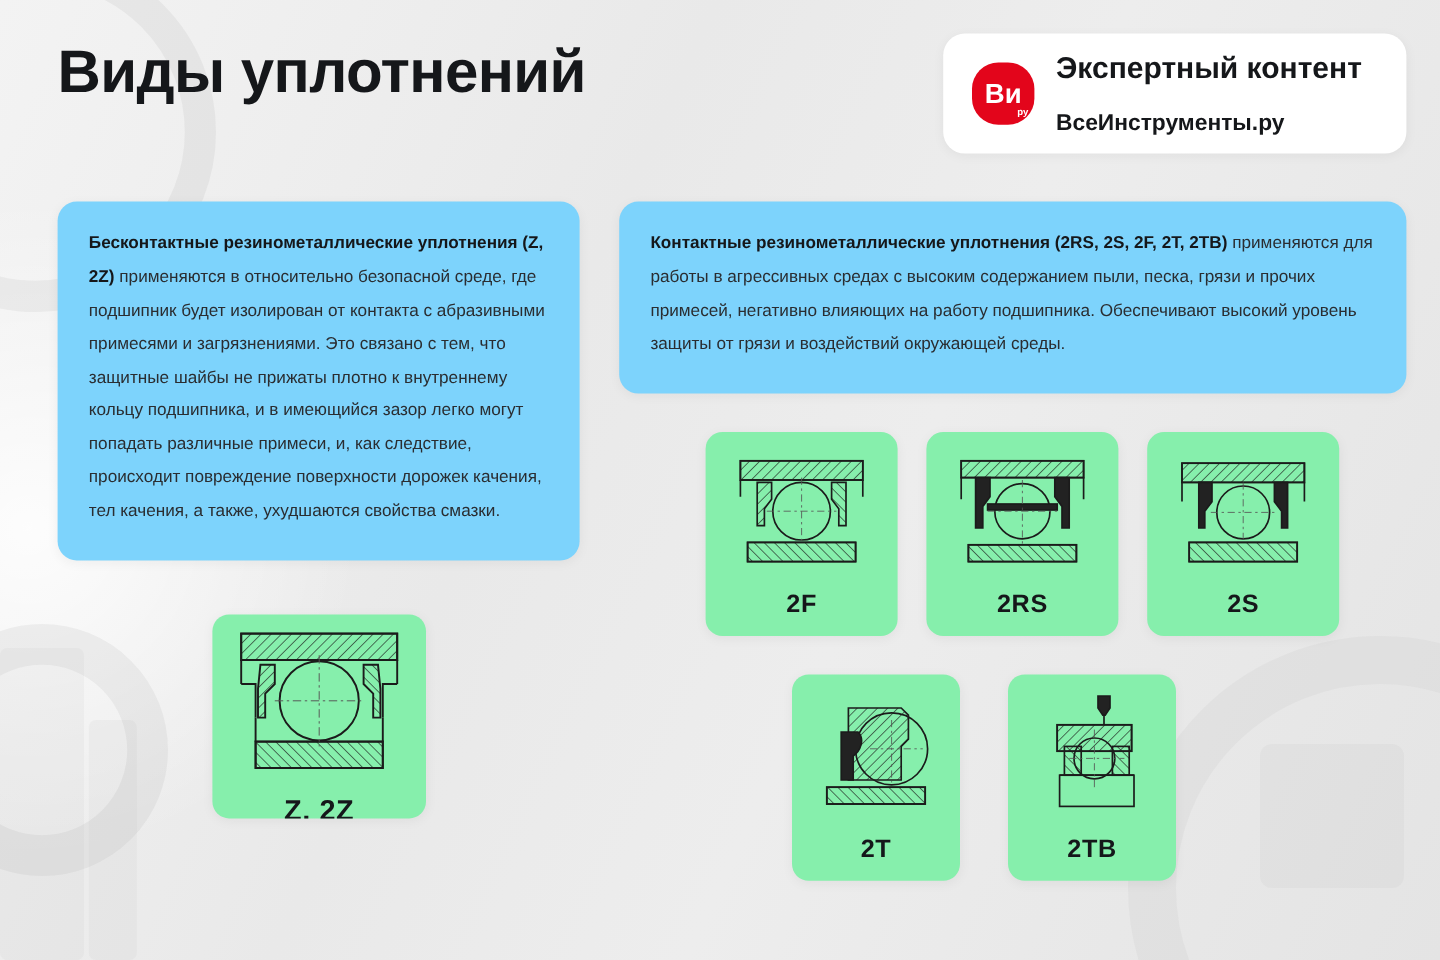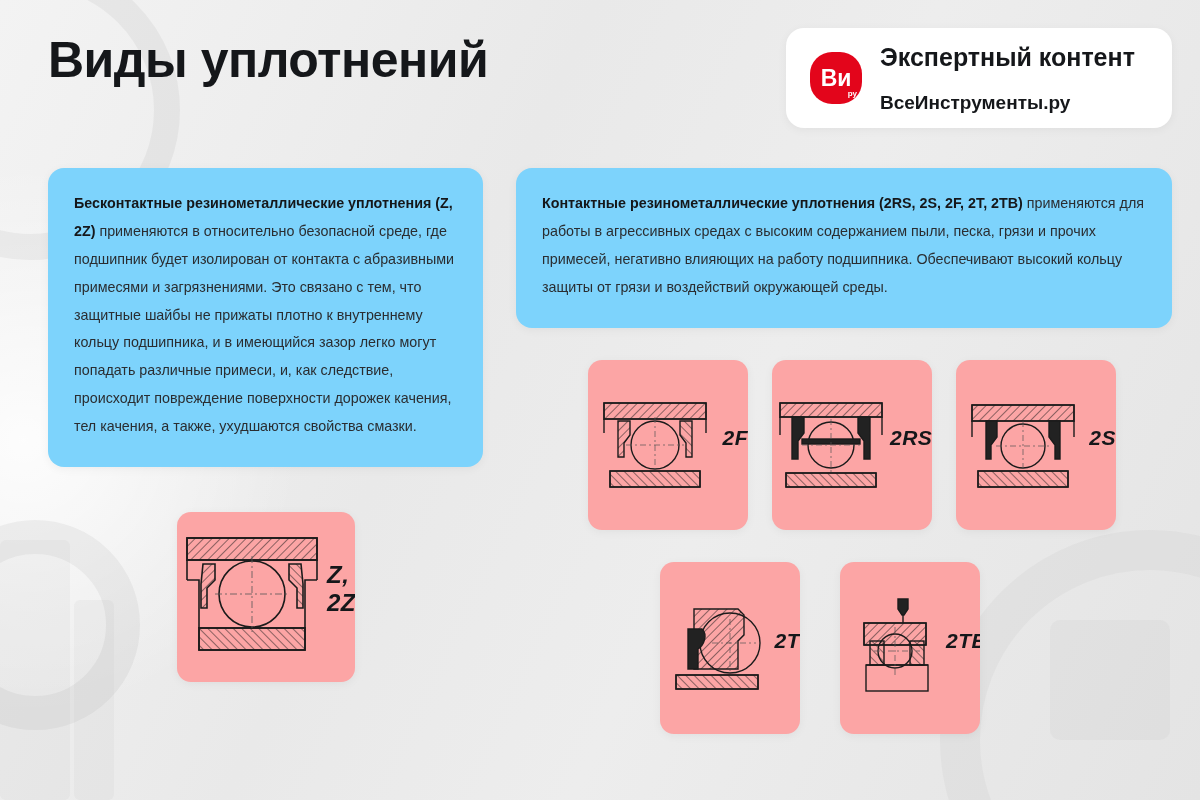--- a/index.html
+++ b/index.html
@@ -78,25 +78,24 @@
     position: absolute; left: 516px; top: 168px;
     width: 656px; padding: 22px 26px 26px 26px;
   }
   .body-text {
     font-size: 14.3px; color: #2a2d31; line-height: 1.95;
   }
   .body-text b { font-weight: bold; color: #15171a; }
 
   
   .fig-card {
-    position: absolute; background: #fca5a5; border-radius: 14px;
+    position: absolute; background: #86efac; border-radius: 14px;
     box-shadow: 0 2px 10px rgba(0,0,0,0.05);
-    display: flex; flex-direction: row; align-items: center;
+    display: flex; flex-direction: column; align-items: center;
     overflow: hidden;
-    font-style: italic;
   }
   .fig-img { flex: 1 1 auto; display: flex; align-items: center; justify-content: center; width: 100%; }
   .fig-label {
     font-size: 24px; font-weight: bold; color: #15171a;
     padding-bottom: 16px; letter-spacing: 0.5px;
   }
   .fig-label.small { font-size: 21px; padding-bottom: 14px; }
 
   .card-z   { left: 177px; top: 500px;  width: 178px; height: 170px; margin-top: 12px; }
   .card-2f  { left: 588px; top: 360px;  width: 160px; height: 170px; }
@@ -133,21 +132,21 @@
 </div>
 
 <div class="card text-card-left">
   <div class="body-text">
     <b>Бесконтактные резинометаллические уплотнения (Z, 2Z)</b><span> применяются в относительно безопасной среде, где подшипник будет изолирован от контакта с абразивными примесями и загрязнениями. Это связано с тем, что защитные шайбы не прижаты плотно к внутреннему кольцу подшипника, и в имеющийся зазор легко могут попадать различные примеси, и, как следствие, происходит повреждение поверхности дорожек качения, тел качения, а также, ухудшаются свойства смазки.</span>
   </div>
 </div>
 
 <div class="card text-card-right">
   <div class="body-text">
-    <b>Контактные резинометаллические уплотнения (2RS, 2S, 2F, 2T, 2TB)</b><span> применяются для работы в агрессивных средах с высоким содержанием пыли, песка, грязи и прочих примесей, негативно влияющих на работу подшипника. Обеспечивают высокий кольцу защиты от грязи и воздействий окружающей среды.</span>
+    <b>Контактные резинометаллические уплотнения (2RS, 2S, 2F, 2T, 2TB)</b><span> применяются для работы в агрессивных средах с высоким содержанием пыли, песка, грязи и прочих примесей, негативно влияющих на работу подшипника. Обеспечивают высокий уровень защиты от грязи и воздействий окружающей среды.</span>
   </div>
 </div>
 
 <div class="fig-card card-z">
   <div class="fig-img">
     <svg width="150" height="150" viewBox="0 0 150 150">
       <defs>
         <pattern id="hatchA" width="6" height="6" patternTransform="rotate(45)" patternUnits="userSpaceOnUse">
           <line x1="0" y1="0" x2="0" y2="6" stroke="#1b1b1b" stroke-width="1"></line>
         </pattern>

